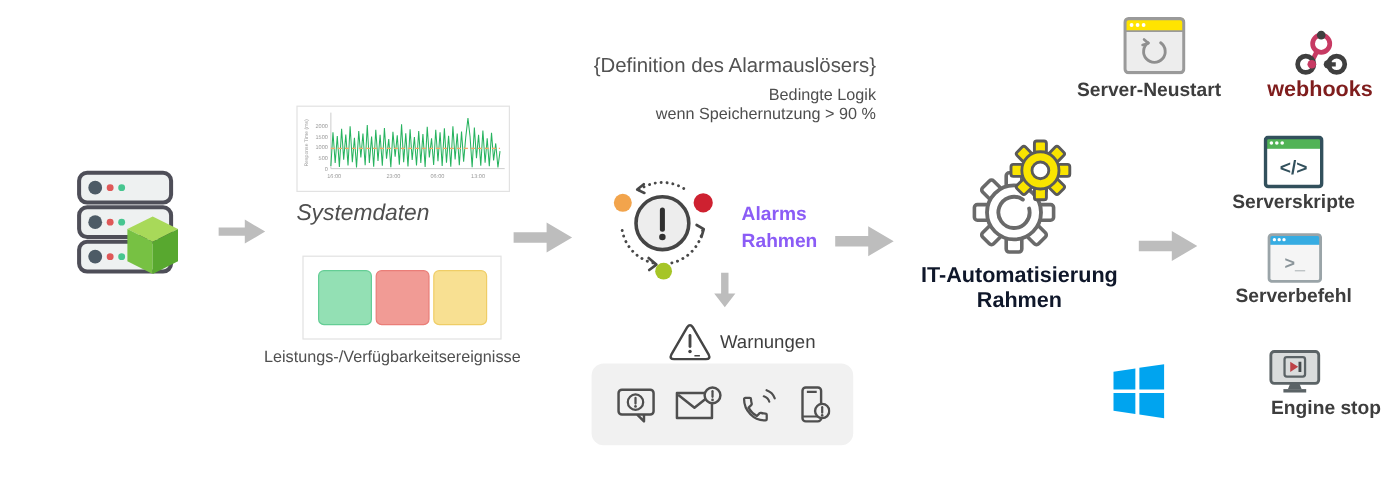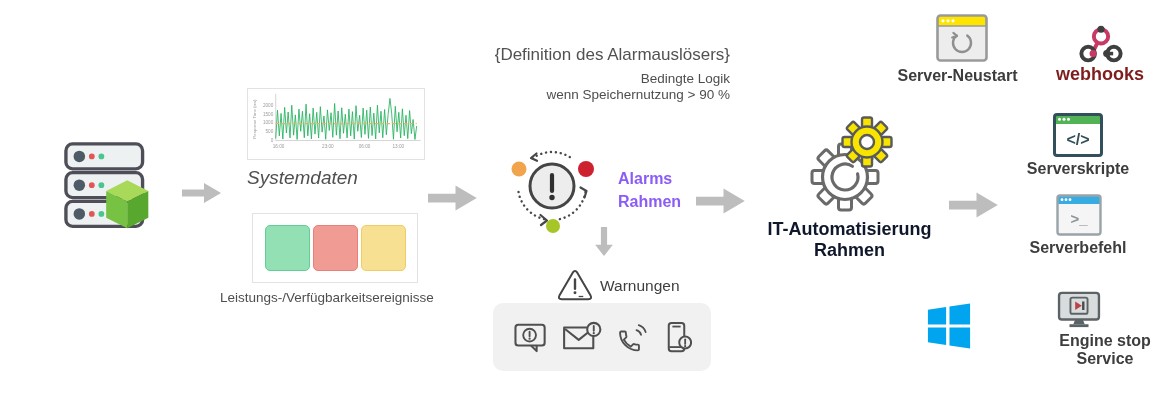--- a/index.html
+++ b/index.html
@@ -258,16 +258,15 @@
   <svg class="abs" style="left:1057px;top:291px" width="44" height="38" viewBox="0 0 46 40">
     <rect x="2" y="2" width="42" height="28" rx="3" fill="#d9dcdc" stroke="#5b6366" stroke-width="2.5"></rect>
     <rect x="14" y="7" width="18" height="17" rx="2" fill="none" stroke="#5b6366" stroke-width="2"></rect>
     <polygon points="19,11 26,15.5 19,20" fill="#BD4247"></polygon>
     <line x1="27.5" y1="11" x2="27.5" y2="20" stroke="#454b4d" stroke-width="2.5"></line>
     <path d="M19 30 L27 30 L29 35 L17 35 Z" fill="#5b6366"></path>
     <rect x="13" y="35" width="20" height="3" fill="#5b6366"></rect>
   </svg>
   <div class="abs out-label" style="left:1050px;top:332px;width:110px">
     <div>Engine stop</div>
-    <div>Service</div>
   </div>
 
 </div>
 
 </body></html>

